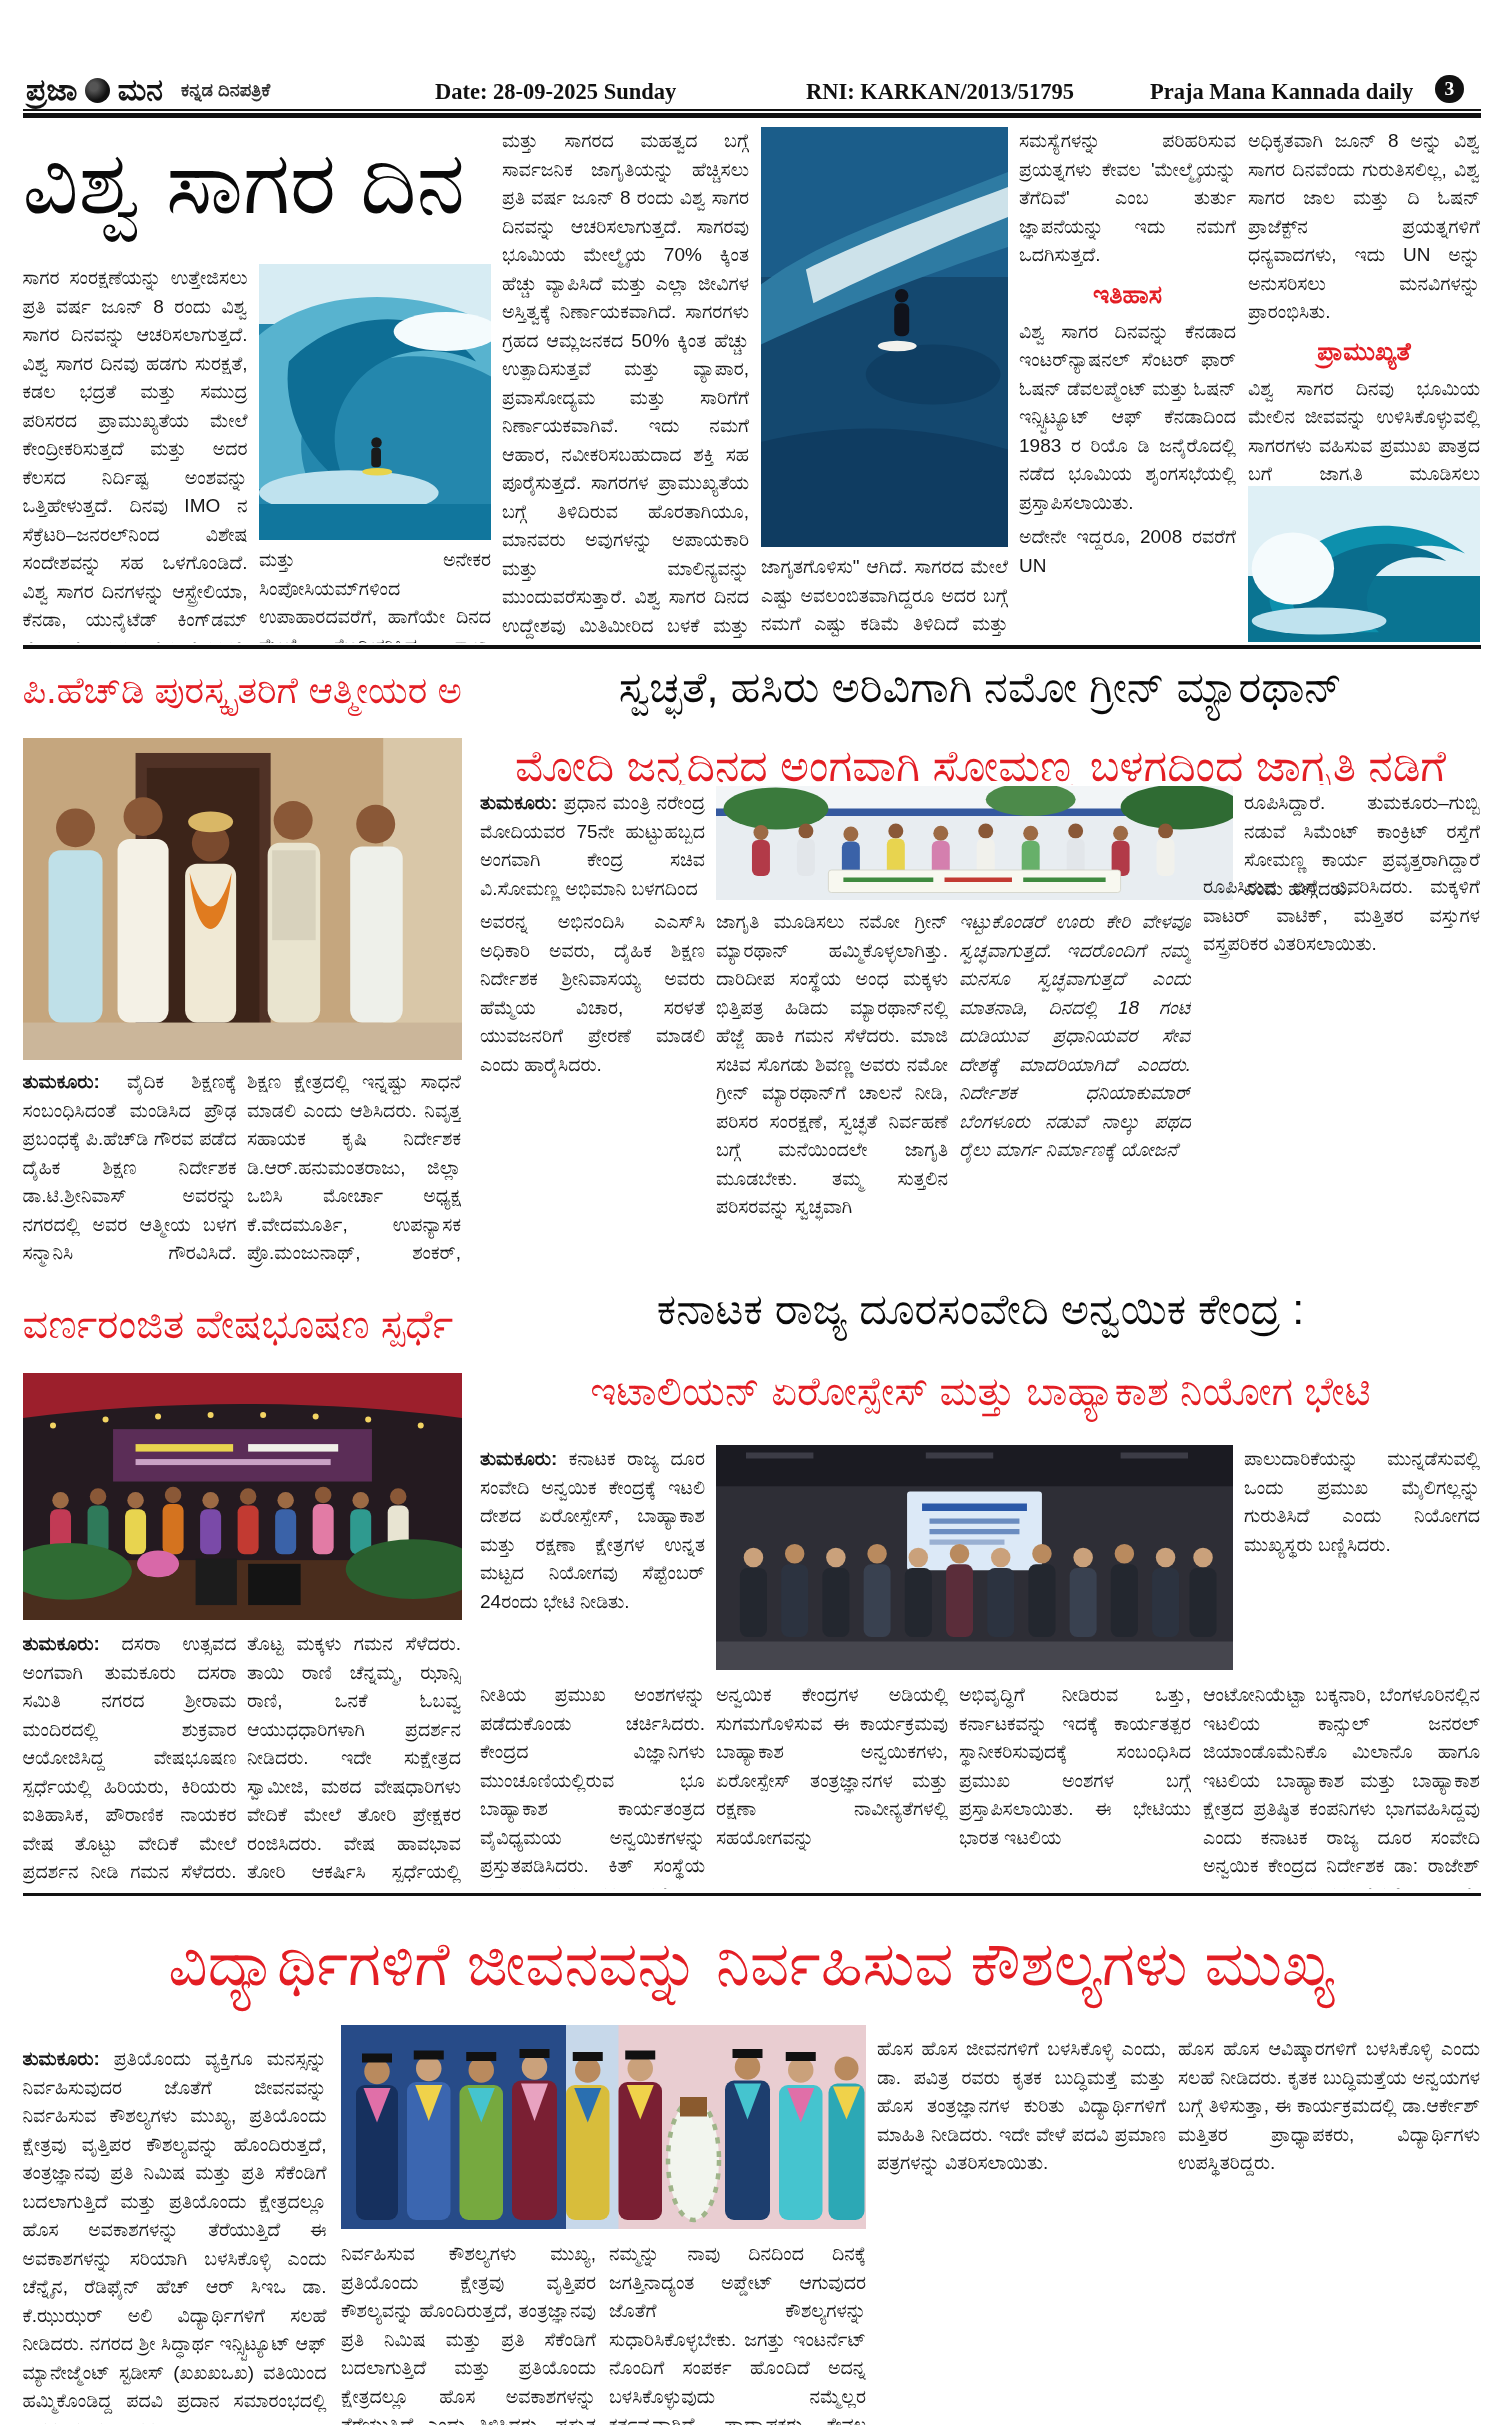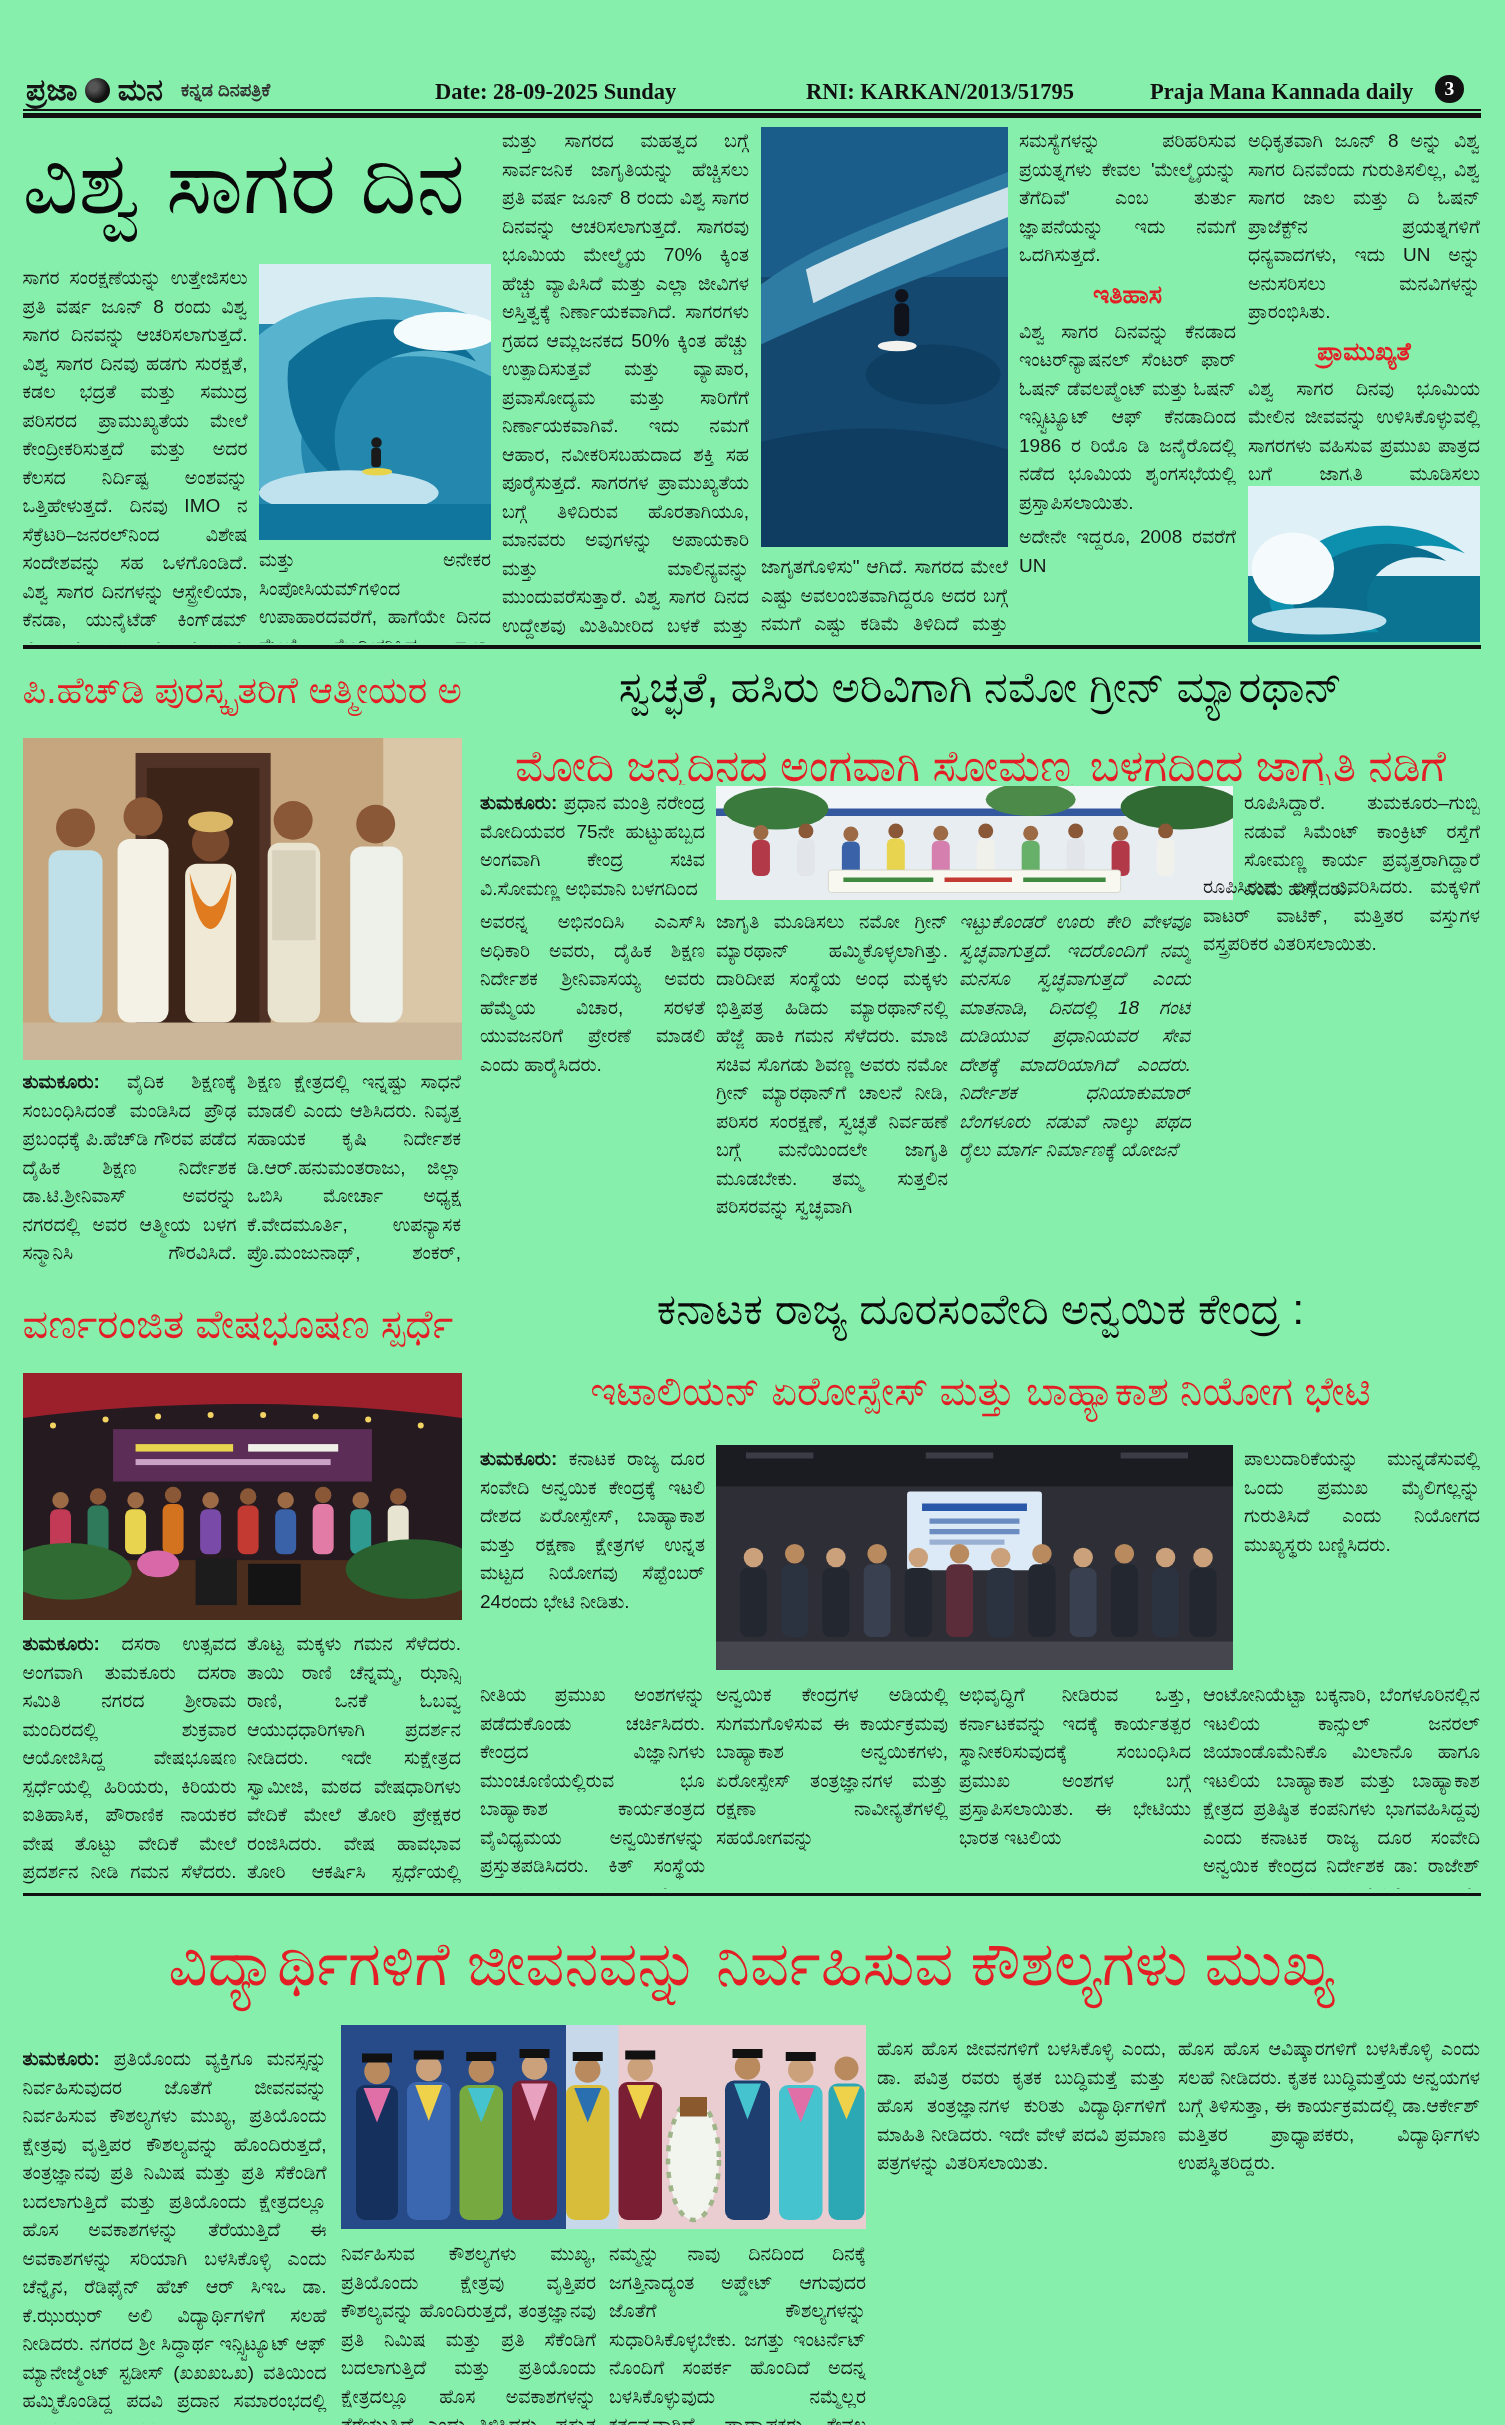--- a/index.html
+++ b/index.html
@@ -1,16 +1,16 @@
 <!DOCTYPE html>
 <html style="font-size:12px"><head>
 <meta charset="utf-8">
 <style>
   html,body{margin:0;padding:0;background:#888;}
-  #page{position:relative;width:1505px;height:2426px;background:#86efac;margin:0 auto;
+  #page{position:relative;width:1505px;height:2426px;background:#ffffff;margin:0 auto;
         font-family:"Liberation Sans","DejaVu Sans",sans-serif;color:#151515;overflow:hidden;}
   .abs{position:absolute;}
   .col{position:absolute;text-align:justify;font-size:19px;line-height:1.5;overflow:hidden;color:#161616;}
   .col p{margin:0 0 6px 0;}
   .dateline{font-weight:bold;}
   .sub{color:#e31e24;font-weight:bold;font-size:25px;margin:4.5px 0;text-align:center;}
   .hl{position:absolute;font-weight:normal;color:#0a0a0a;white-space:nowrap;overflow:hidden;}
   .hl.red{color:#e31e24;}
   .hl.center{text-align:center;}
   .rule{position:absolute;background:#111;}
@@ -86,21 +86,21 @@
       <path d="M0,420 C120,390 230,400 330,430 L330,560 L0,560 Z" fill="#0f3c61"></path>
     </svg>
   </div>
   <div class="col" style="left:761px;top:553px;width:247px;height:90px;">
     <p>ಜಾಗೃತಗೊಳಿಸು" ಆಗಿದೆ. ಸಾಗರದ ಮೇಲೆ ಎಷ್ಟು ಅವಲಂಬಿತವಾಗಿದ್ದರೂ ಅದರ ಬಗ್ಗೆ ನಮಗೆ ಎಷ್ಟು ಕಡಿಮೆ ತಿಳಿದಿದೆ ಮತ್ತು ಸಮುದ್ರದ ಆರೋಗ್ಯವನ್ನು ಕಾಪಾಡಲು ತುರ್ತು ಕ್ರಮಕ್ಕಾಗಿ ಇದು ಗಮನ ಸೆಳೆಯುತ್ತದೆ. ಸಾಗರಗಳು ಎದುರಿಸುತ್ತಿರುವ</p>
   </div>
 
   <div class="col" style="left:1019px;top:127px;width:217px;height:516px;">
     <p>ಸಮಸ್ಯೆಗಳನ್ನು ಪರಿಹರಿಸುವ ಪ್ರಯತ್ನಗಳು ಕೇವಲ 'ಮೇಲ್ಮೈಯನ್ನು ತೆಗೆದಿವೆ' ಎಂಬ ತುರ್ತು ಜ್ಞಾಪನೆಯನ್ನು ಇದು ನಮಗೆ ಒದಗಿಸುತ್ತದೆ.</p>
     <div class="sub">ಇತಿಹಾಸ</div>
-    <p>ವಿಶ್ವ ಸಾಗರ ದಿನವನ್ನು ಕೆನಡಾದ ಇಂಟರ್‌ನ್ಯಾಷನಲ್ ಸೆಂಟರ್ ಫಾರ್ ಓಷನ್ ಡೆವಲಪ್ಮೆಂಟ್ ಮತ್ತು ಓಷನ್ ಇನ್ಸ್ಟಿಟ್ಯೂಟ್ ಆಫ್ ಕೆನಡಾದಿಂದ 1986 ರ ರಿಯೊ ಡಿ ಜನೈರೊದಲ್ಲಿ ನಡೆದ ಭೂಮಿಯ ಶೃಂಗಸಭೆಯಲ್ಲಿ ಪ್ರಸ್ತಾಪಿಸಲಾಯಿತು.</p>
+    <p>ವಿಶ್ವ ಸಾಗರ ದಿನವನ್ನು ಕೆನಡಾದ ಇಂಟರ್‌ನ್ಯಾಷನಲ್ ಸೆಂಟರ್ ಫಾರ್ ಓಷನ್ ಡೆವಲಪ್ಮೆಂಟ್ ಮತ್ತು ಓಷನ್ ಇನ್ಸ್ಟಿಟ್ಯೂಟ್ ಆಫ್ ಕೆನಡಾದಿಂದ 1983 ರ ರಿಯೊ ಡಿ ಜನೈರೊದಲ್ಲಿ ನಡೆದ ಭೂಮಿಯ ಶೃಂಗಸಭೆಯಲ್ಲಿ ಪ್ರಸ್ತಾಪಿಸಲಾಯಿತು.</p>
     <p>ಅದೇನೇ ಇದ್ದರೂ, 2008 ರವರೆಗೆ UN</p>
   </div>
 
   <div class="col" style="left:1248px;top:127px;width:232px;height:354px;">
     <p>ಅಧಿಕೃತವಾಗಿ ಜೂನ್ 8 ಅನ್ನು ವಿಶ್ವ ಸಾಗರ ದಿನವೆಂದು ಗುರುತಿಸಲಿಲ್ಲ, ವಿಶ್ವ ಸಾಗರ ಜಾಲ ಮತ್ತು ದಿ ಓಷನ್ ಪ್ರಾಜೆಕ್ಟ್‌ನ ಪ್ರಯತ್ನಗಳಿಗೆ ಧನ್ಯವಾದಗಳು, ಇದು UN ಅನ್ನು ಅನುಸರಿಸಲು ಮನವಿಗಳನ್ನು ಪ್ರಾರಂಭಿಸಿತು.</p>
     <div class="sub">ಪ್ರಾಮುಖ್ಯತೆ</div>
     <p>ವಿಶ್ವ ಸಾಗರ ದಿನವು ಭೂಮಿಯ ಮೇಲಿನ ಜೀವವನ್ನು ಉಳಿಸಿಕೊಳ್ಳುವಲ್ಲಿ ಸಾಗರಗಳು ವಹಿಸುವ ಪ್ರಮುಖ ಪಾತ್ರದ ಬಗ್ಗೆ ಜಾಗೃತಿ ಮೂಡಿಸಲು ಪ್ರಯತ್ನಿಸುತ್ತದೆ. ಹವಾಮಾನ ಬದಲಾವಣೆ, ಮಾಲಿನ್ಯ, ಸಾಗರ ಆಮ್ಲೀಕರಣ, ಮಿತಿಮೀರಿದ ಮೀನುಗಾರಿಕೆ ಮತ್ತು ಆವಾಸಸ್ಥಾನದ ನಾಶ ಇವೆಲ್ಲವನ್ನೂ ಪರಿಹರಿಸಬೇಕು, ಸಾಗರ ಸಂರಕ್ಷಣೆಯನ್ನು ಜಾಗತಿಕ ಕಾಳಜಿಯನ್ನಾಗಿ ಮಾಡುತ್ತದೆ. ಗ್ರಹದ ಜೀವಾಳವಾಗಿರುವ ಸಾಗರಗಳನ್ನು ರಕ್ಷಿಸುವ ಪ್ರಯತ್ನಗಳನ್ನು ಬೆಂಬಲಿಸಲು ಪ್ರಪಂಚದಾದ್ಯಂತ ಜನರು ಒಗ್ಗೂಡಬೇಕಾಗಿದೆ.</p>
   </div>
   <div class="photo" style="left:1248px;top:486px;width:232px;height:156px;">
     <svg viewBox="0 0 310 208" preserveAspectRatio="none">

